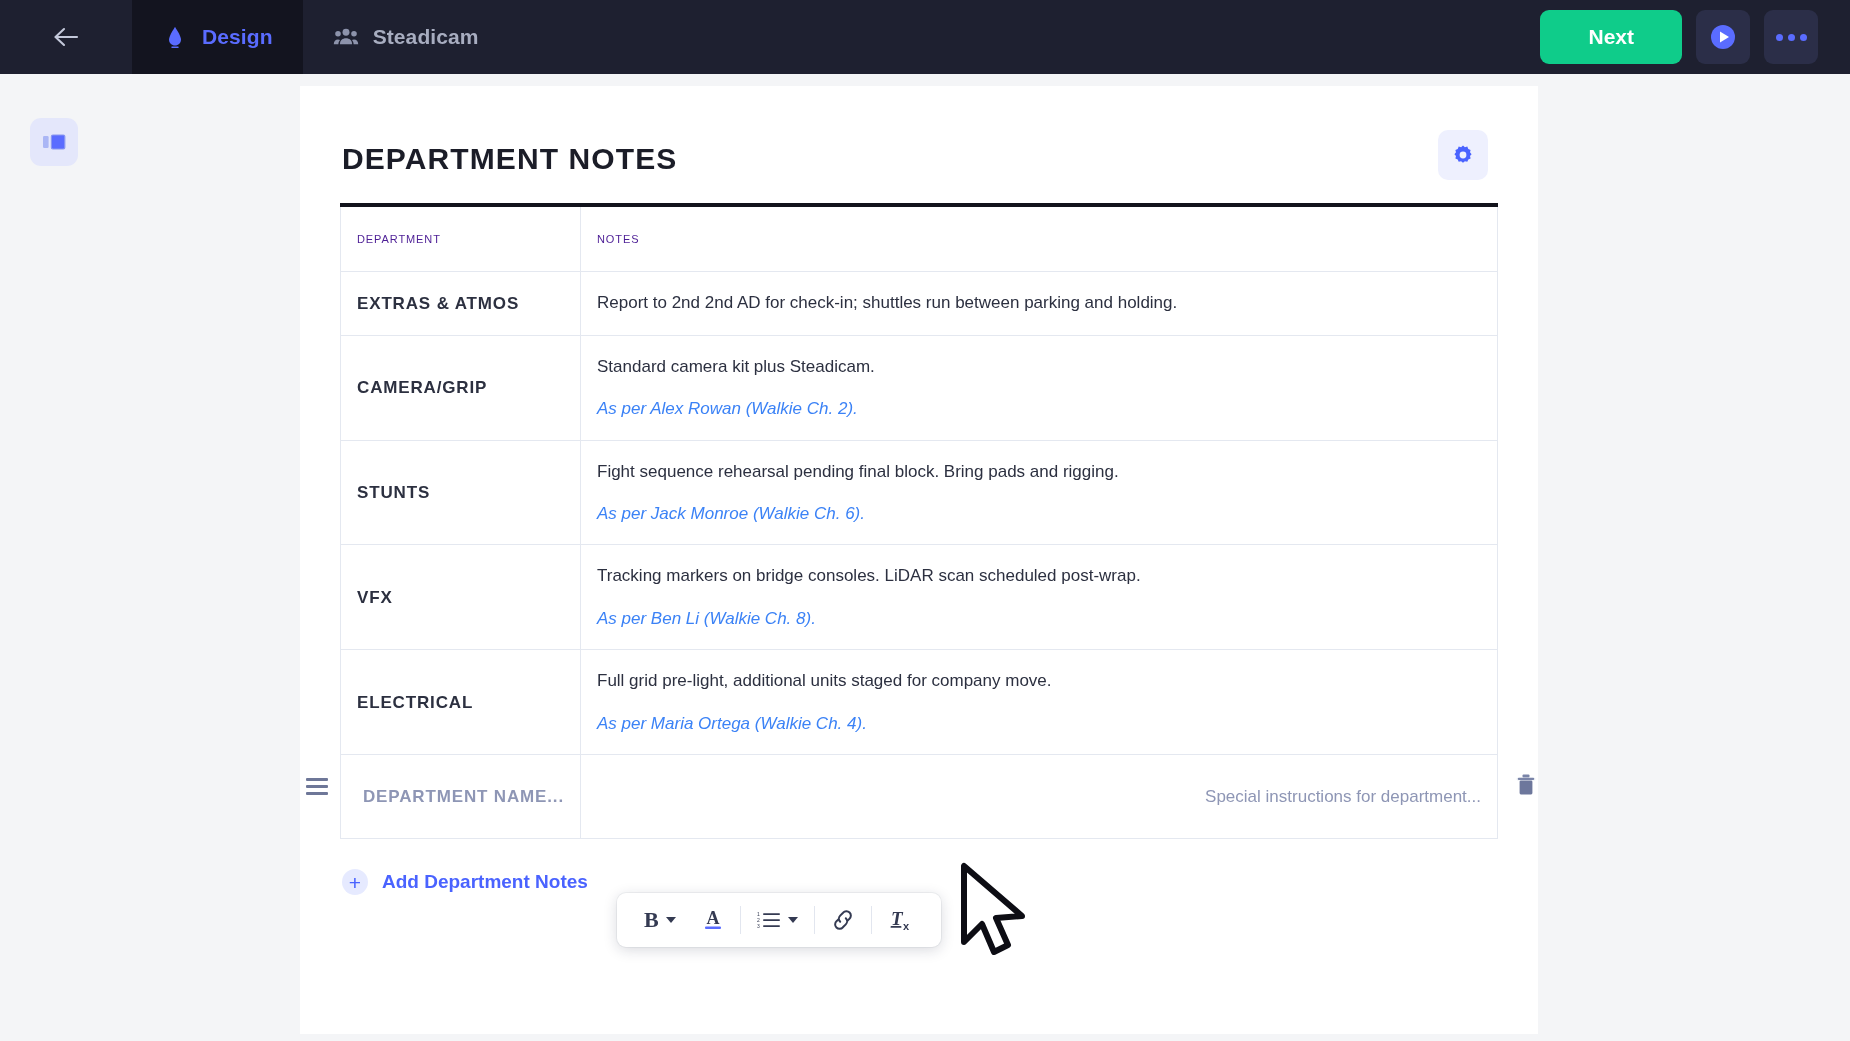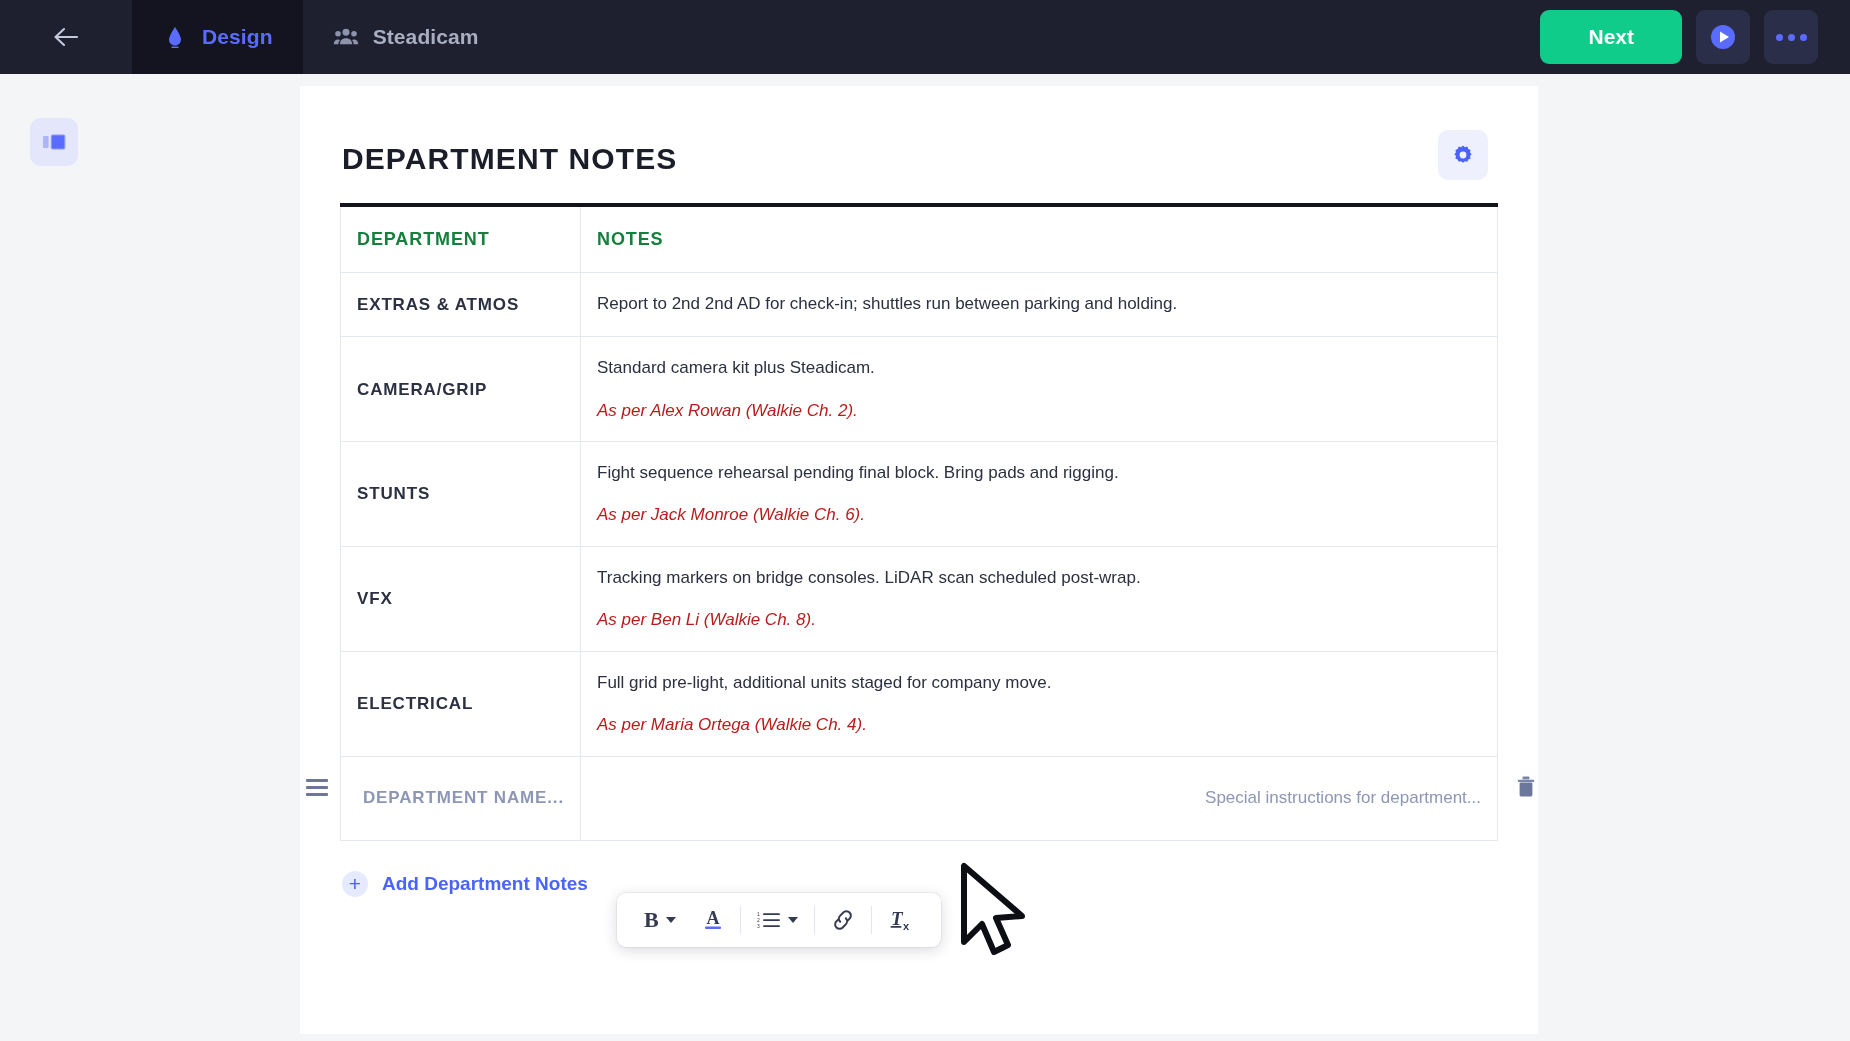--- a/index.html
+++ b/index.html
@@ -97,35 +97,35 @@
     width: 100%; border-collapse: collapse;
     border-top: 4px solid #12131c;
     table-layout: fixed;
   }
   table.notes th, table.notes td {
     border: 1px solid #e4e8f0;
     vertical-align: middle;
     text-align: left;
   }
   table.notes th {
-    font-size: 18px; font-weight: 700; color: #15803d;
+    font-size: 11px; font-weight: 400; color: #4c1d95;
     letter-spacing: .9px; padding: 22px 16px; height: 66px;
   }
   .col-dept { width: 240px; }
   table.notes td {
     padding: 18px 16px;
     font-size: 17px; color: #2c3040;
   }
   td.dept-cell {
     font-size: 16.5px; font-weight: 600; color: #1b1d28;
     letter-spacing: .85px; line-height: 1.6;
   }
   .note-line { line-height: 1.55; }
   .note-sub {
-    font-style: italic; color: #b91c1c;
+    font-style: italic; color: #3b82f6;
     margin-top: 16px; line-height: 1.5;
   }
   tr.placeholder-row td { height: 84px; }
   td.dept-cell.ph, td.notes-cell.ph {
     color: #8e96b5; font-weight: 600; letter-spacing: .85px; text-align: right;
   }
   td.notes-cell.ph { font-weight: 400; letter-spacing: 0; color: #8e96b5; font-size: 17px; }
 
   .row-handle {
     position: absolute; left: -34px; bottom: 42px;

